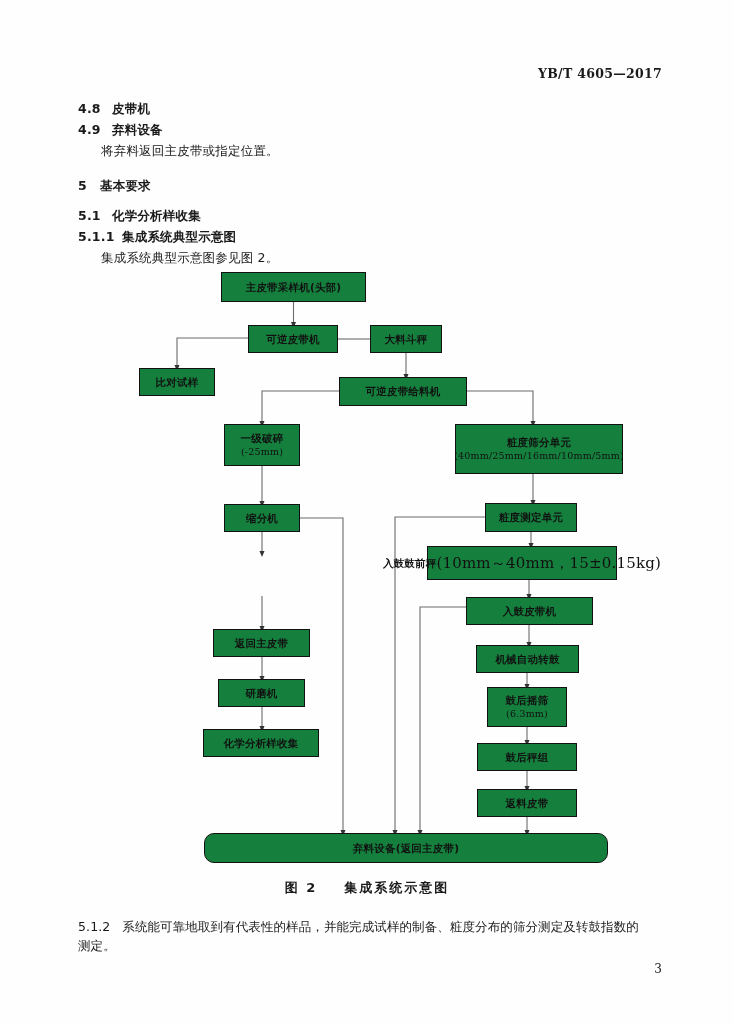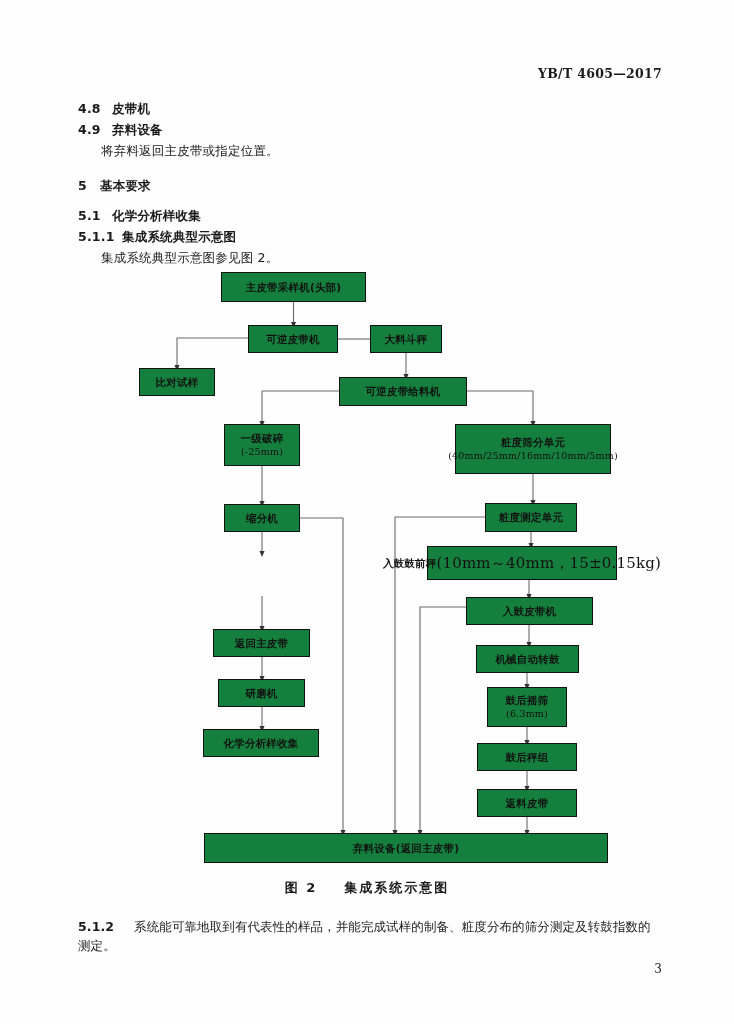--- a/index.html
+++ b/index.html
@@ -66,22 +66,22 @@
   .tail-para {
     position: absolute;
     left: 78px;
     top: 916px;
     width: 600px;
     font-size: 12.5px;
     line-height: 22px;
     letter-spacing: 0.1px;
   }
   .tail-para .lead {
-    font-weight: bold;
-    margin-right: 20px;
+    font-weight: normal;
+    margin-right: 12px;
   }
   .tail-line2 {
     position: absolute;
     left: 78px;
     top: 938px;
     font-size: 12.5px;
     letter-spacing: 0.1px;
   }
 
   .page-number {
@@ -135,20 +135,21 @@
   }
   .node.inline-sub {
     flex-direction: row;
     white-space: nowrap;
   }
   .node.inline-sub .sub {
     font-size: 15px;
   }
   .node.wide-band {
     font-size: 10.5px;
+    border-radius: 10px;
   }
 </style>
 </head>
 <body>
 
 <div class="page">
 
   <div class="header-std">YB/T 4605—2017</div>
 
   <div class="clause" style="top:101px">
@@ -245,21 +246,21 @@
 
   <div class="node" style="left:339px;top:377px;width:128px;height:29px">
     <span>可逆皮带给料机</span>
   </div>
 
   <div class="node" style="left:224px;top:424px;width:76px;height:42px">
     <span>一级破碎</span>
     <span class="sub">(-25mm)</span>
   </div>
 
-  <div class="node" style="left:455px;top:424px;width:156px;height:50px">
+  <div class="node" style="left:455px;top:424px;width:168px;height:50px">
     <span>粧度筛分单元</span>
     <span class="sub">(40mm/25mm/16mm/10mm/5mm)</span>
   </div>
 
   <div class="node" style="left:224px;top:504px;width:76px;height:28px">
     <span>缩分机</span>
   </div>
 
   <div class="node" style="left:485px;top:503px;width:92px;height:29px">
     <span>粧度测定单元</span>

